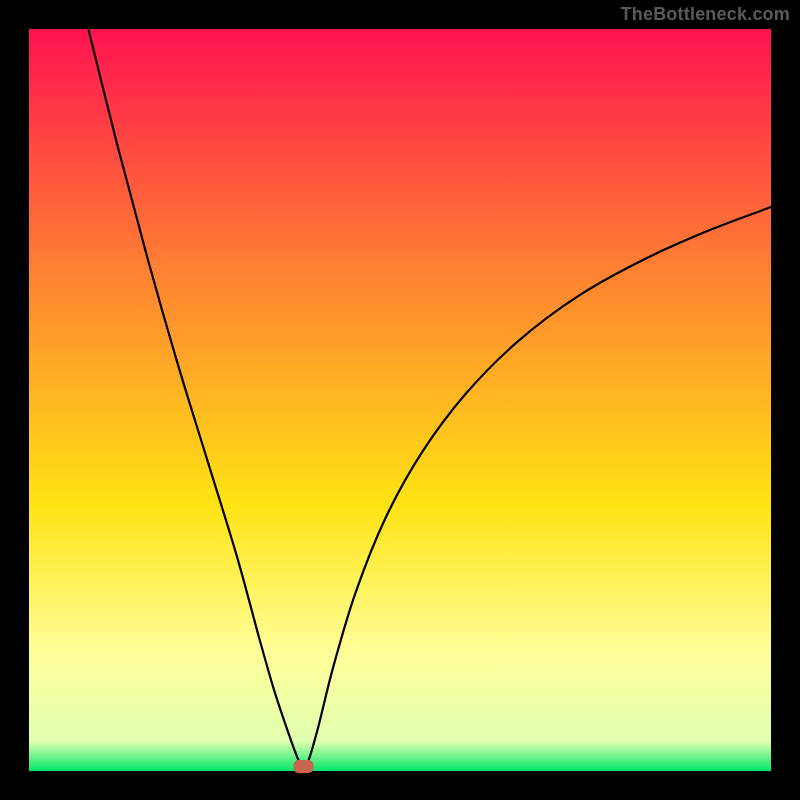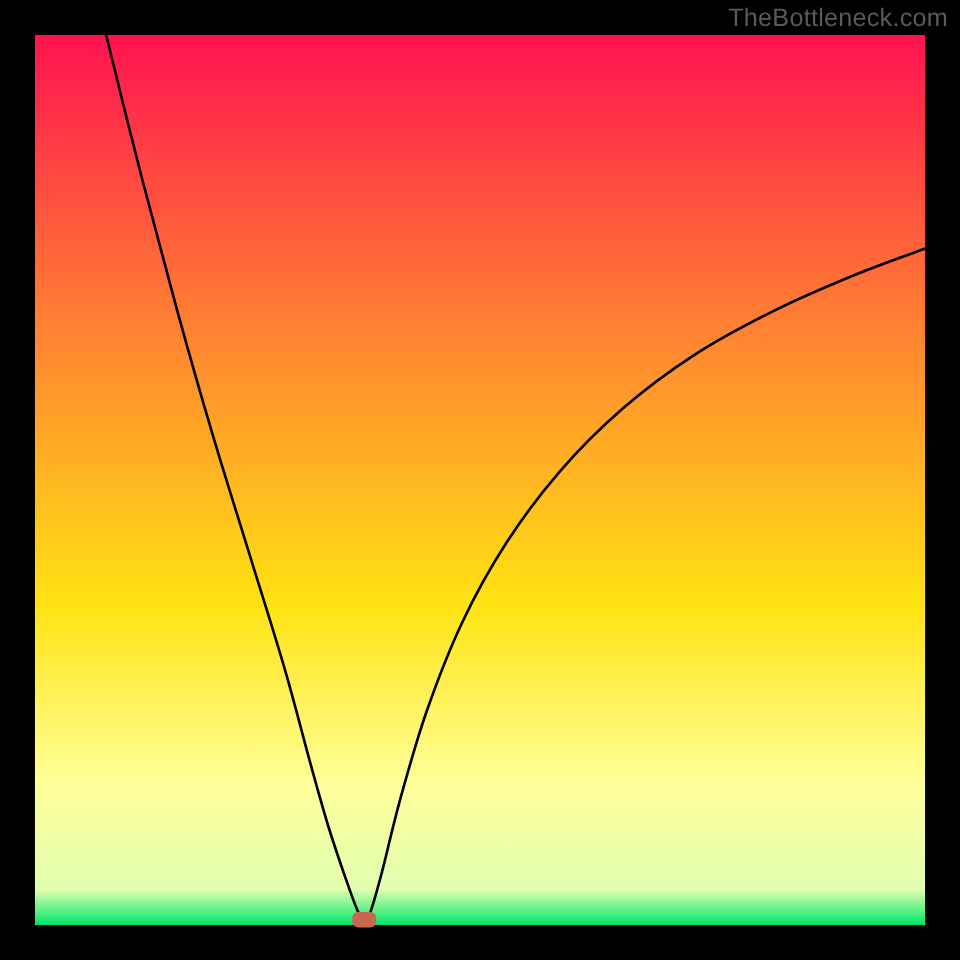--- a/index.html
+++ b/index.html
@@ -8,22 +8,22 @@
     height: 800px;
     background: #000;
     position: relative;
     font-family: Arial, Helvetica, sans-serif;
   }
   .watermark {
     position: absolute;
     top: 4px;
     right: 10px;
     color: #5a5a5a;
-    font-size: 21px;
-    font-weight: 400;
+    font-size: 18px;
+    font-weight: 700;
     z-index: 10;
     letter-spacing: 0.2px;
   }
   .canvas-wrap {
     position: absolute;
     left: 0;
     top: 0;
     width: 800px;
     height: 800px;
   }

